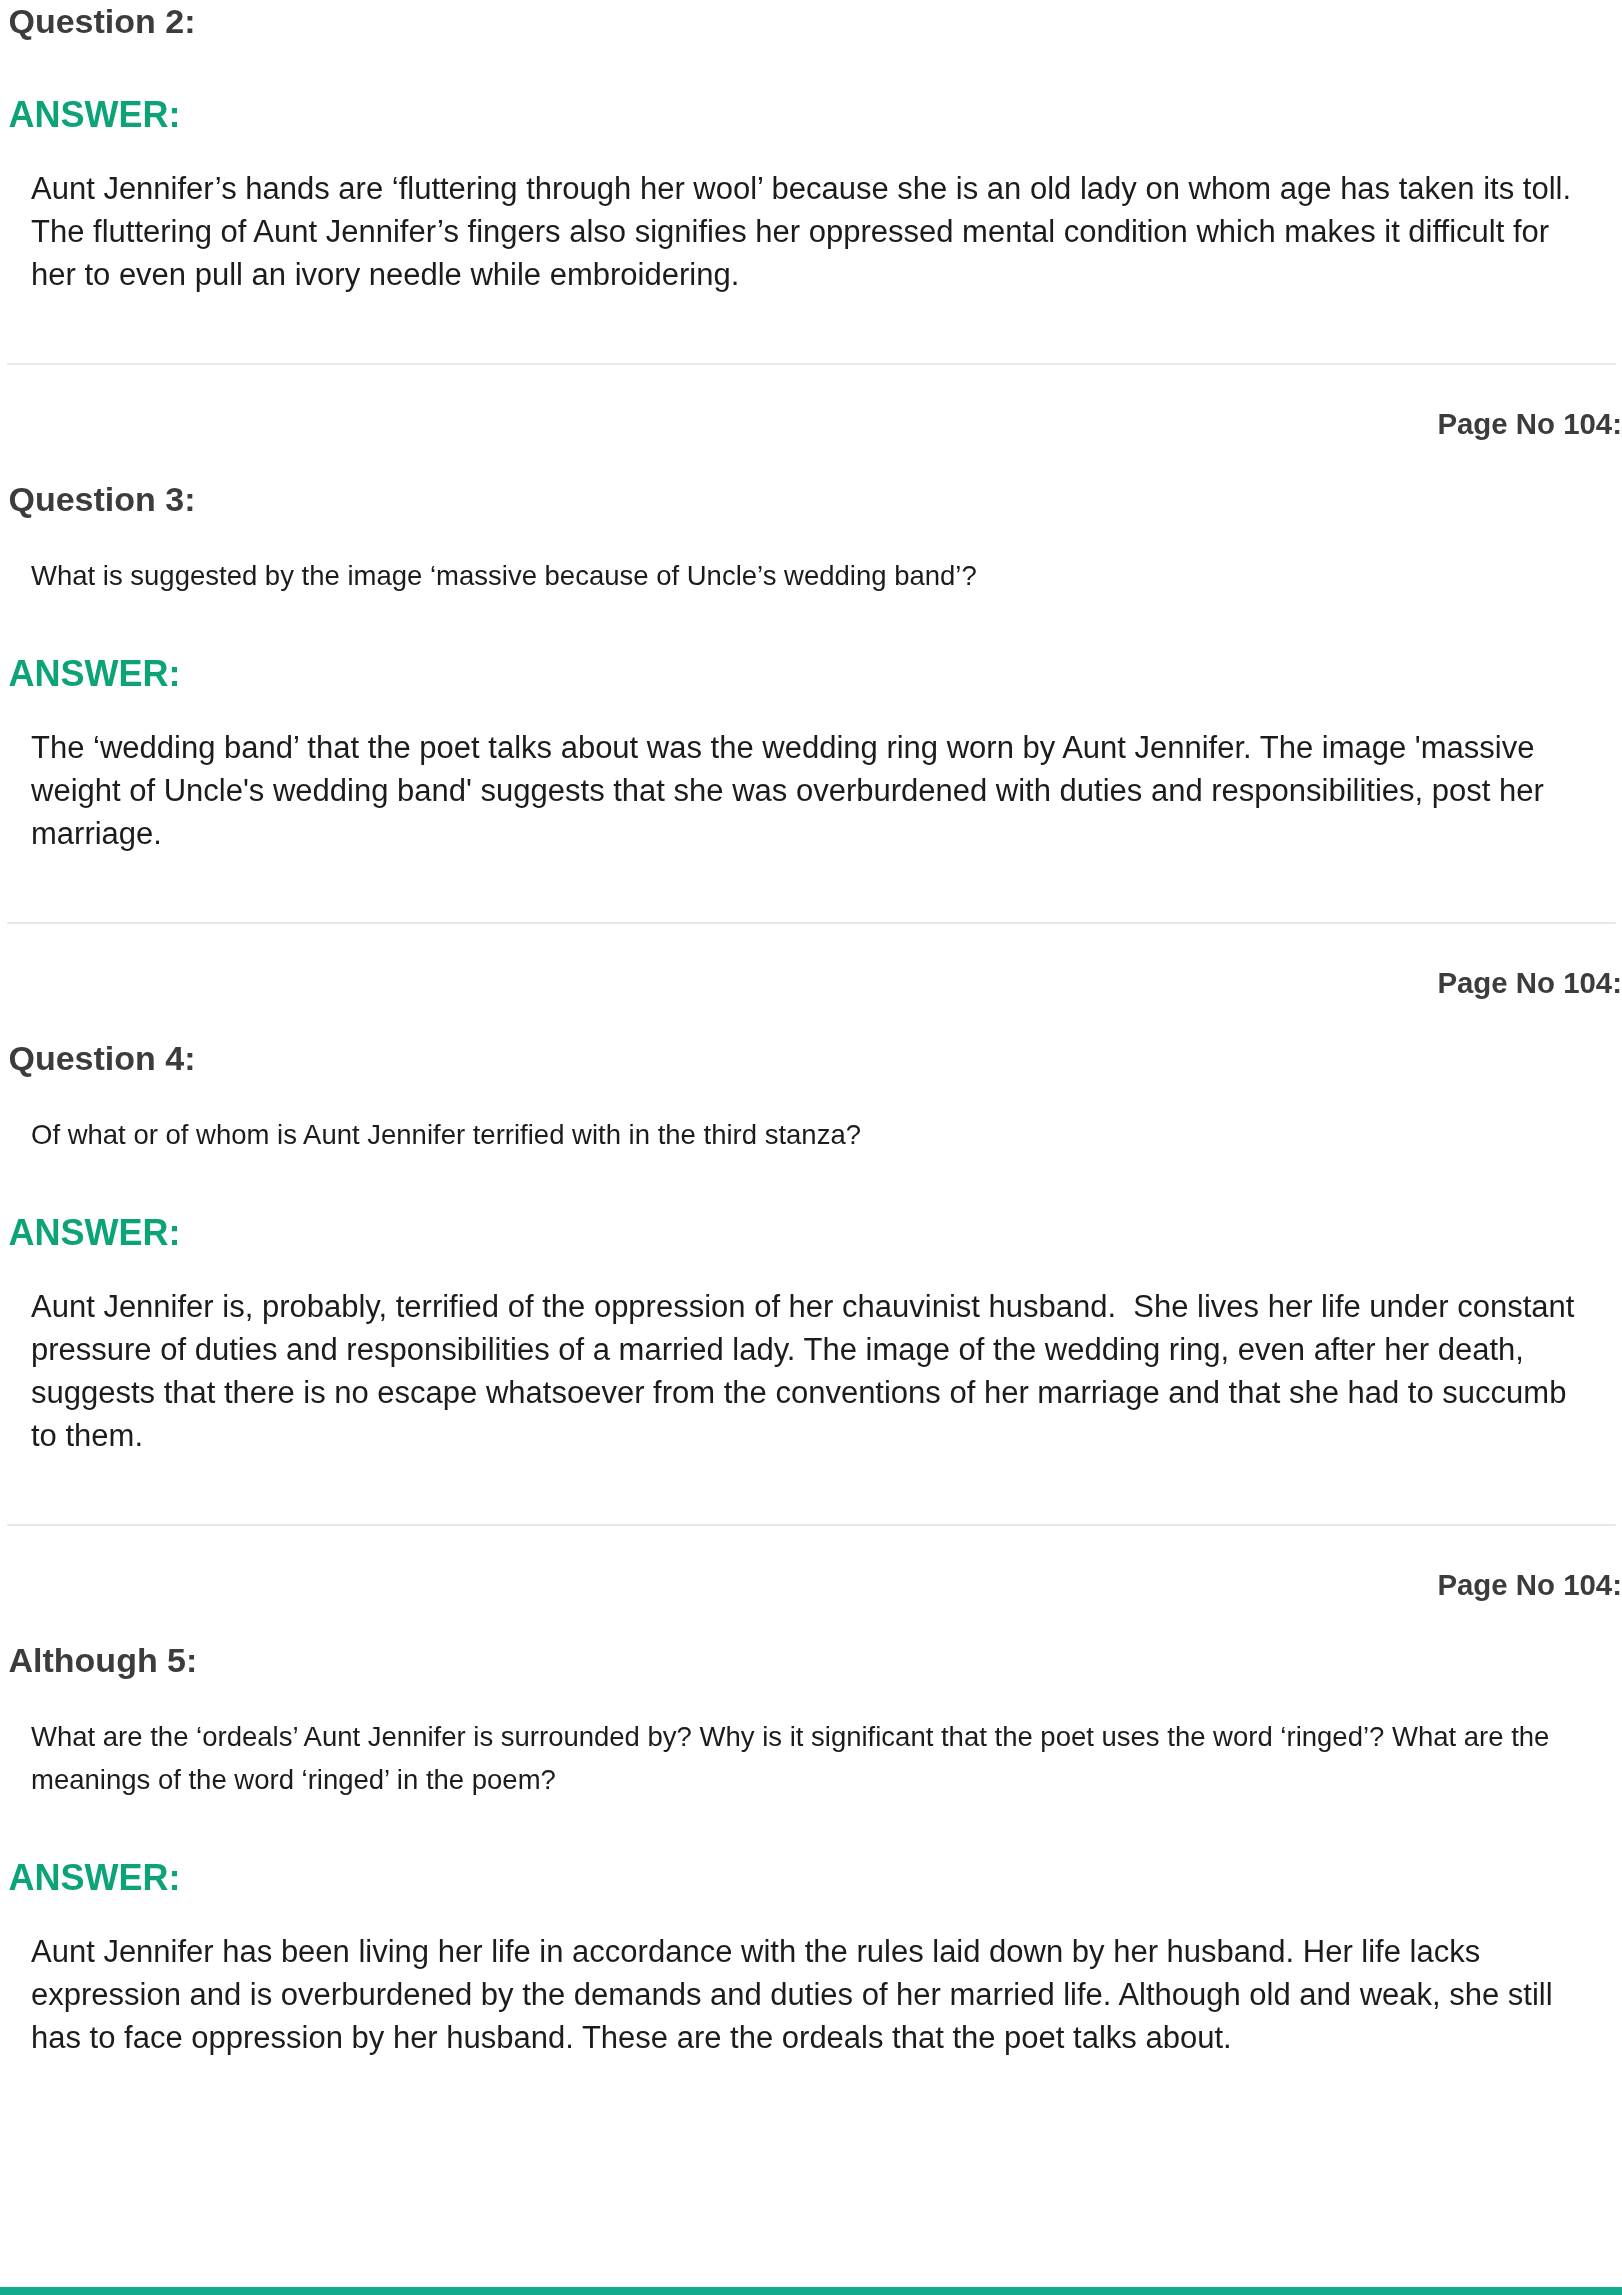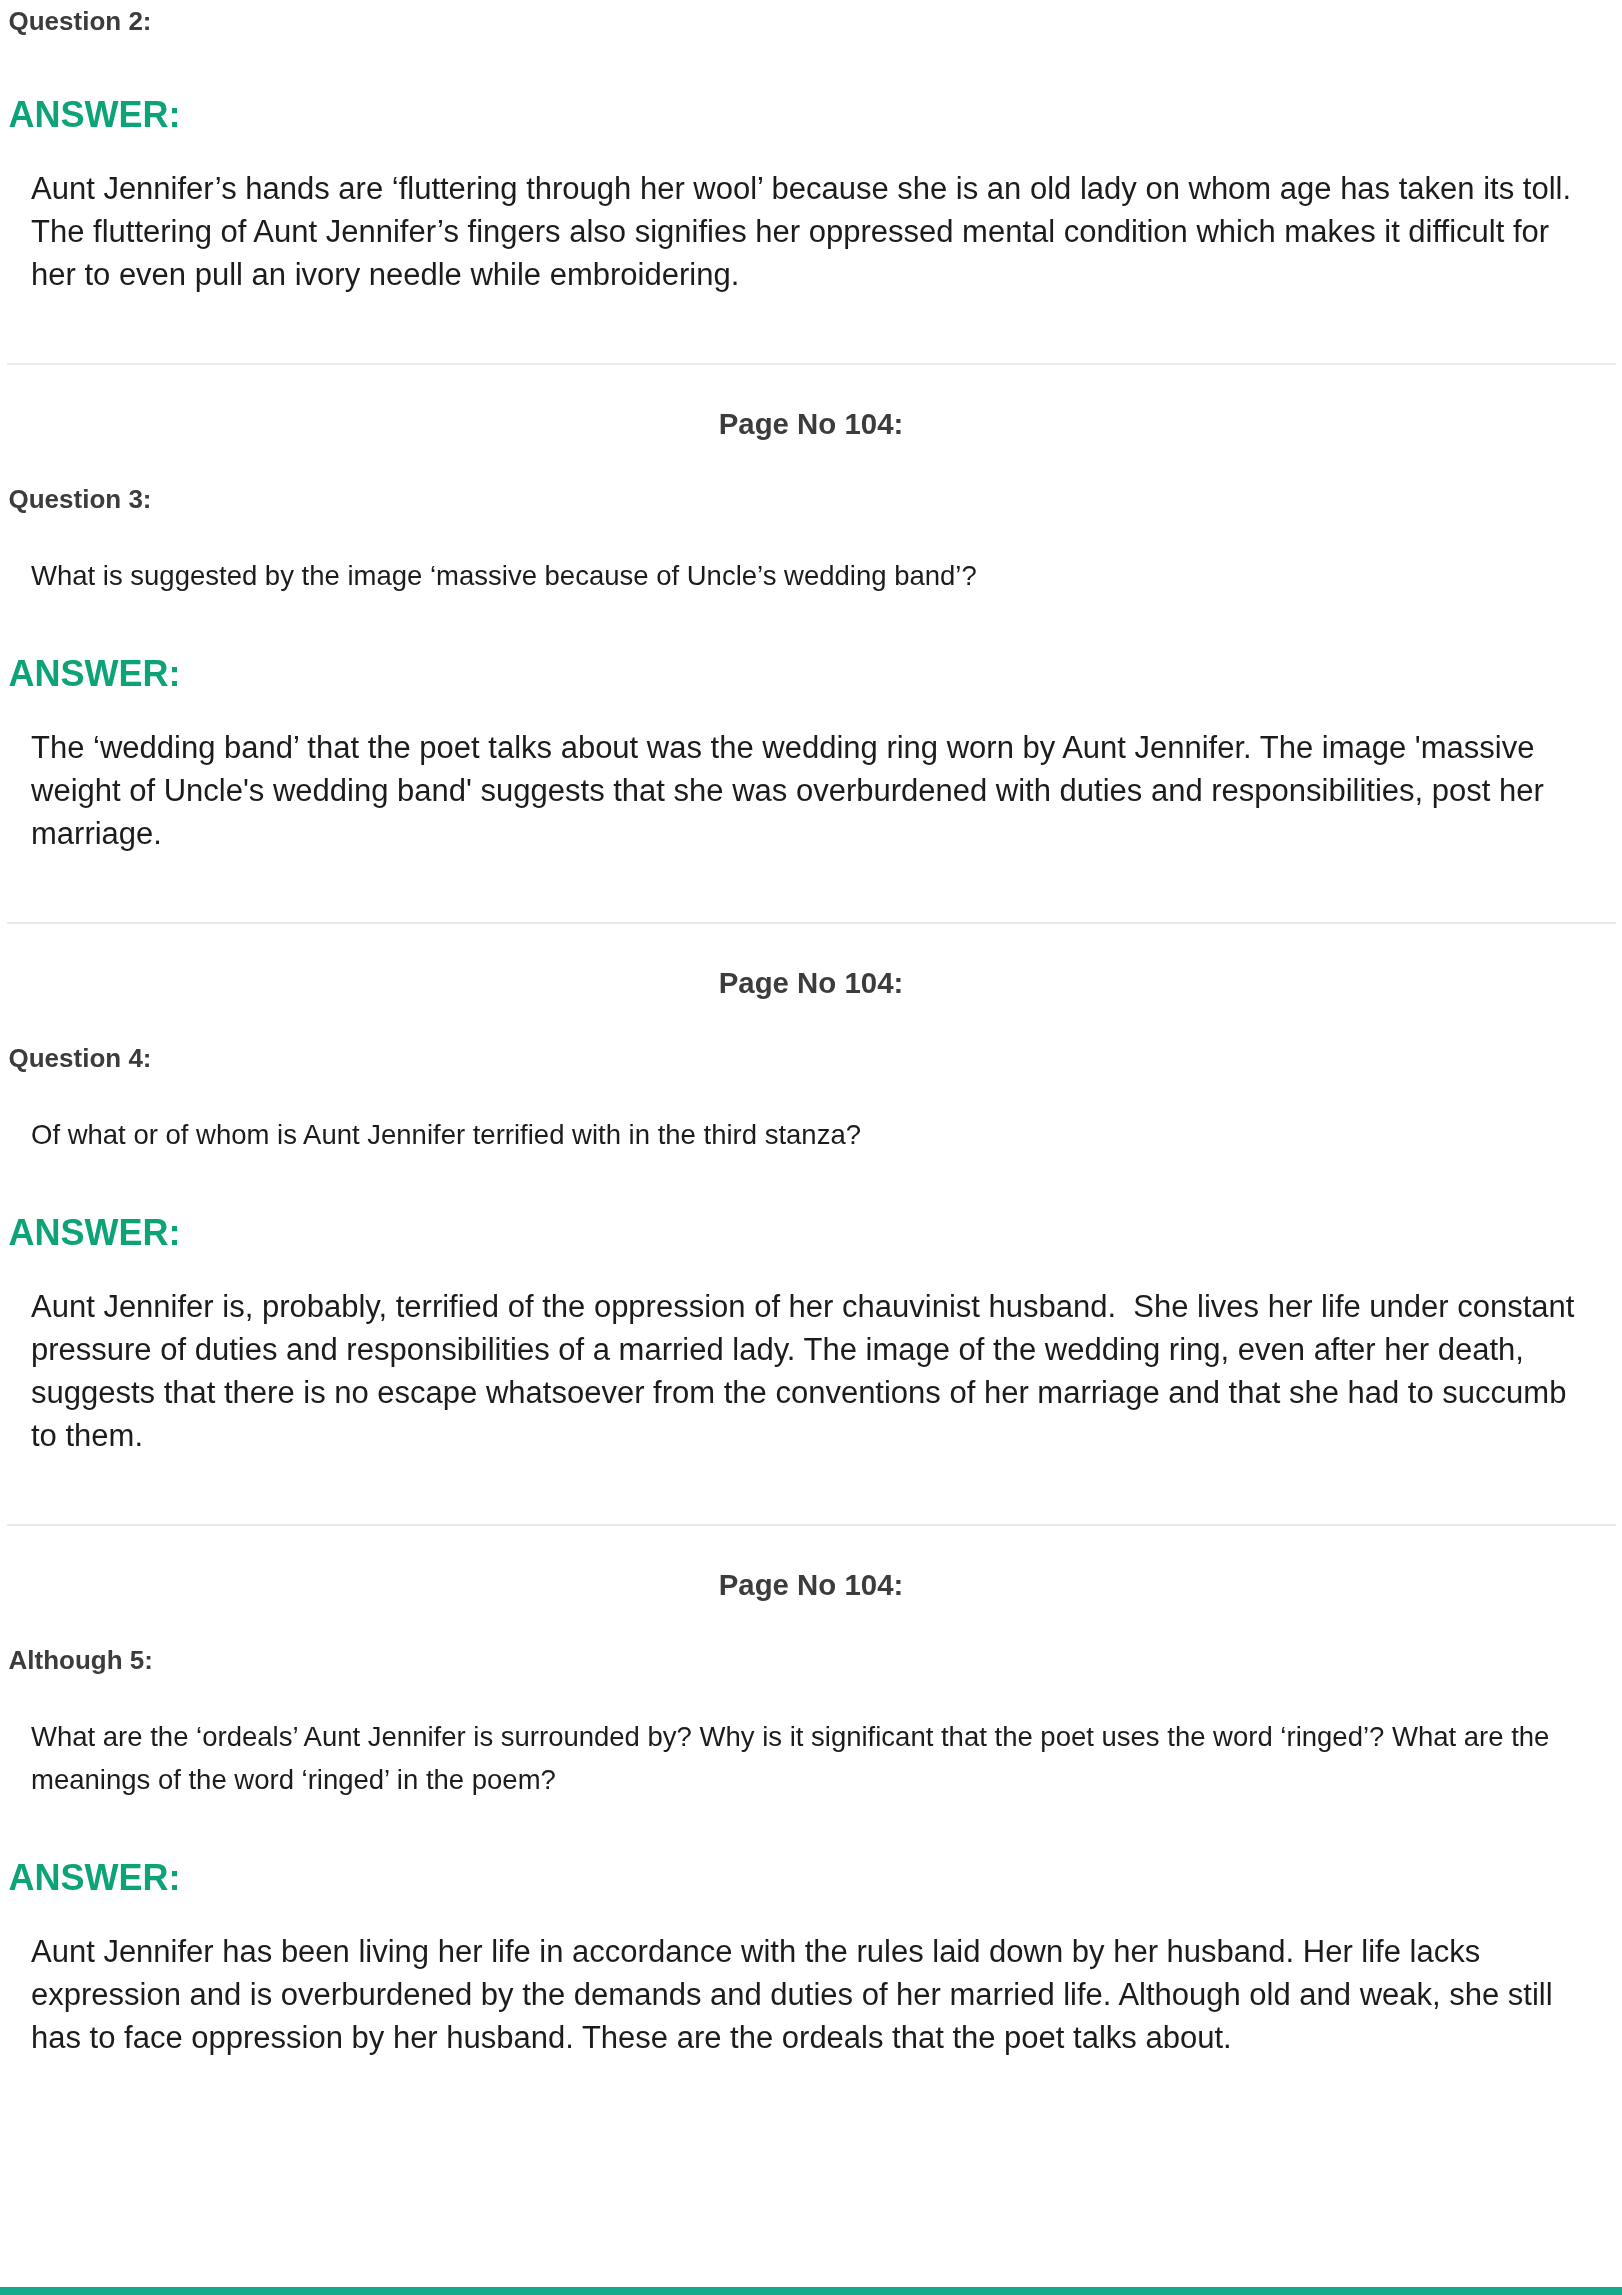--- a/index.html
+++ b/index.html
@@ -14,21 +14,21 @@
   .page{
     position:relative;
     width:1622px;
     height:2295px;
     background:#ffffff;
     font-family:"Liberation Sans", sans-serif;
     overflow:hidden;
     padding-top:3.9px;
   }
   .qhead{
-    font-size:26px;
+    font-size:34px;
     line-height:34px;
     font-weight:700;
     color:var(--heading-gray);
     margin:0 0 0 8.5px;
   }
   .qhead.after-pageno{margin-top:41px;}
   .qtext{
     font-size:27.5px;
     line-height:43px;
     color:var(--body-black);
@@ -54,21 +54,21 @@
     border:none;
     background:var(--divider-gray);
     border-radius:1.3px;
     margin:67px 6.5px 0 6.5px;
   }
   .pageno{
     font-size:29.4px;
     line-height:34px;
     font-weight:700;
     color:var(--heading-gray);
-    text-align:center;
+    text-align:right;
     margin:42px 0 0 0;
   }
   .bottom-bar{
     position:absolute;
     left:0;
     bottom:0;
     width:100%;
     height:8.5px;
     background:var(--bottom-bar);
   }

